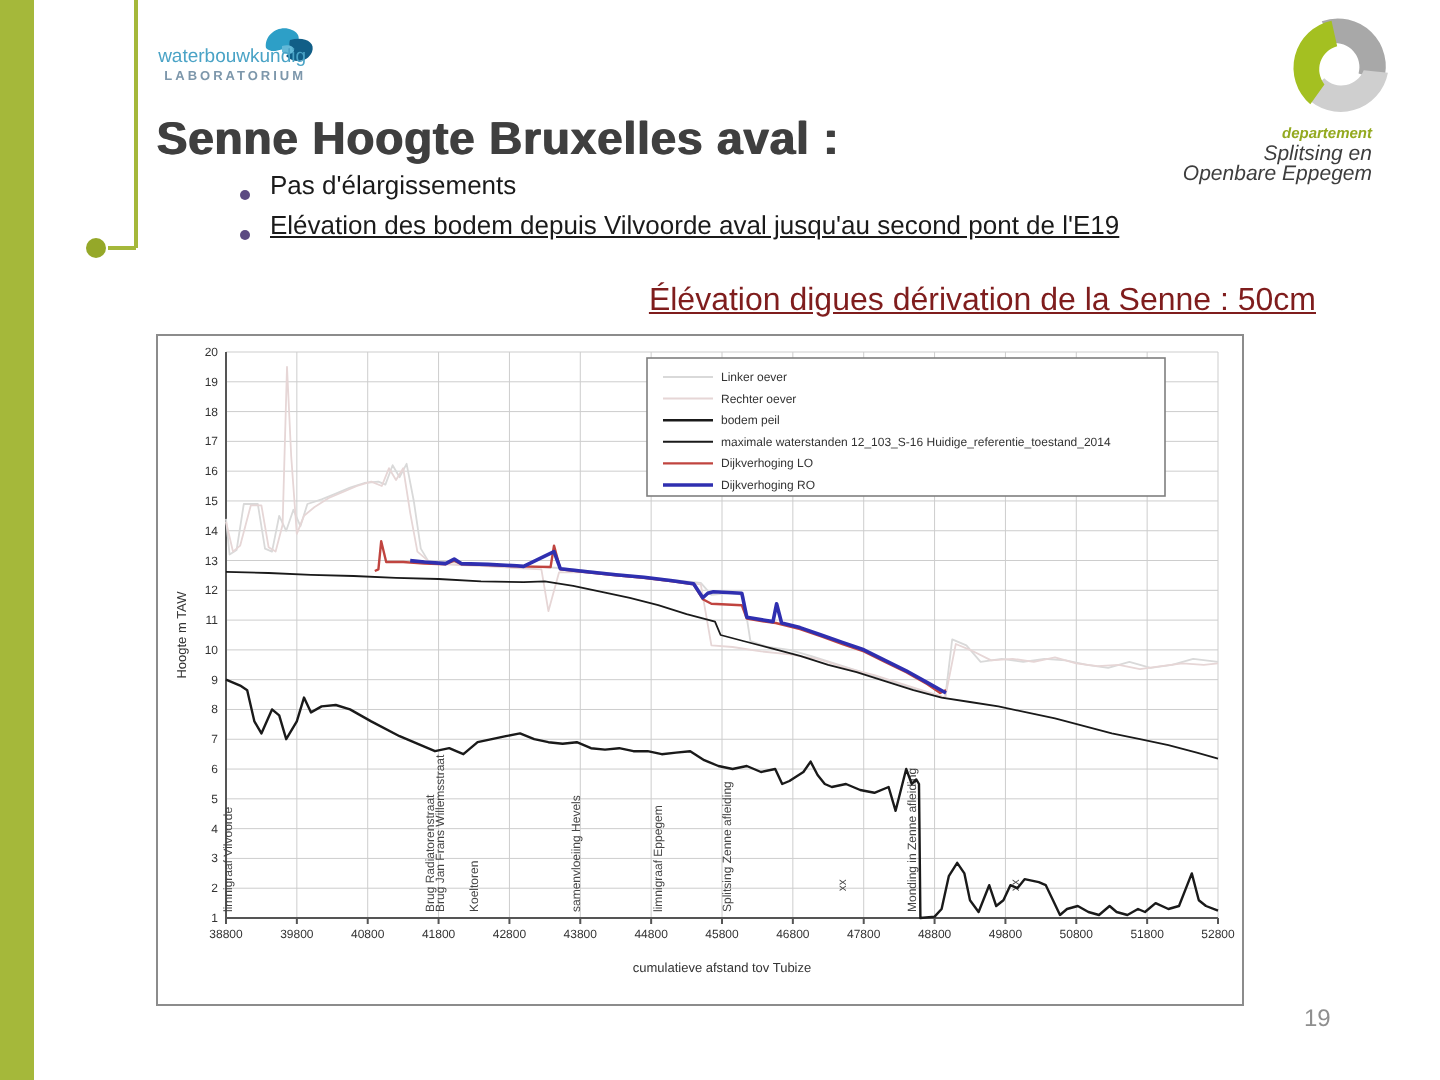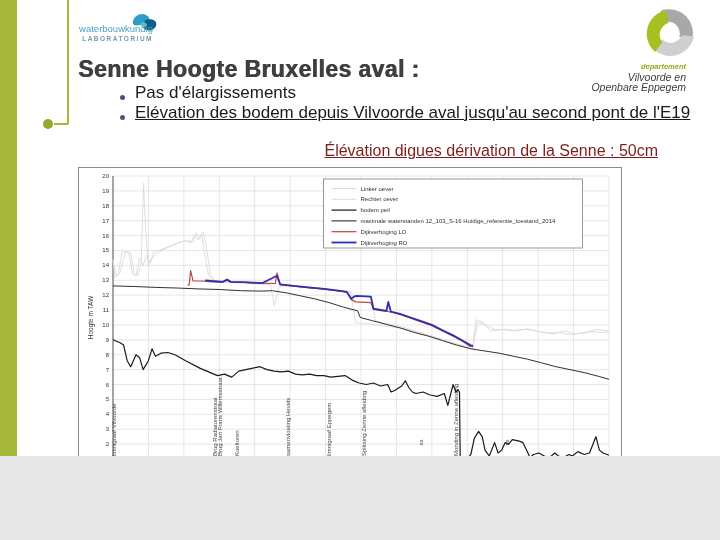--- a/index.html
+++ b/index.html
@@ -1,34 +1,34 @@
 <!DOCTYPE html>
 <html><head>
 <meta charset="utf-8">
 <style>
   html,body{margin:0;padding:0;background:#e8e8e8;}
-  .slide{position:relative;width:720px;height:456px;background:#ffffff;overflow:hidden;
+  .slide{position:relative;width:720px;height:540px;background:#ffffff;overflow:hidden;
          font-family:"Liberation Sans",sans-serif;}
   .green-bar{position:absolute;left:0;top:0;width:17px;height:540px;background:#a5b83a;}
   .gline-v{position:absolute;left:67px;top:0;width:2px;height:124px;background:#a5b83a;}
   .gline-h{position:absolute;left:54px;top:123px;width:14px;height:2px;background:#a5b83a;}
   .gdot{position:absolute;left:43px;top:119px;width:10px;height:10px;border-radius:50%;background:#95a829;}
   .wl-logo{position:absolute;left:67px;top:24px;width:86px;text-align:right;line-height:10px;}
   .wl-1{font-size:9.5px;color:#4aa3c6;}
   .wl-2{font-size:6.5px;font-weight:bold;letter-spacing:1.5px;color:#7d97ab;}
   .wl-icon{position:absolute;left:131px;top:11px;}
   .mow-icon{position:absolute;left:641px;top:4px;}
   .mow-text{position:absolute;left:560px;top:62px;width:126px;text-align:right;
             font-style:italic;line-height:10px;color:#3d3d3d;}
   .mow-dept{font-size:7.5px;color:#93a91f;font-weight:bold;}
   .mow-name{font-size:10.5px;}
   .title{position:absolute;left:78px;top:56px;font-size:23px;font-weight:bold;color:#3f3f3f;
          letter-spacing:0.4px;text-shadow:0.7px 0 0 #3f3f3f;white-space:nowrap;}
   .bullets{position:absolute;left:120px;top:86px;}
-  .b-row{display:flex;align-items:flex-end;margin-bottom:6px;font-size:17px;color:#1a1a1a;line-height:14px;}
+  .b-row{display:flex;align-items:flex-end;margin-bottom:6px;font-size:13px;color:#1a1a1a;line-height:14px;}
   .b-dot{width:5px;height:5px;border-radius:50%;background:#5b4a82;margin:5px 10px 0 0;flex:0 0 auto;}
   .u{text-decoration:underline;}
   .callout{position:absolute;right:62px;top:142px;font-size:16px;color:#7f1d1d;text-decoration:underline;}
   .chart-box{position:absolute;left:78px;top:167px;width:544px;height:336px;background:#fff;
              border:1px solid #8c8c8c;box-sizing:border-box;}
   .chart-box svg{display:block;}
   svg text{font-family:"Liberation Sans",sans-serif;}
   .page-num{position:absolute;left:652px;top:502px;font-size:12px;color:#8f8f8f;}
 </style>
 </head>
@@ -63,21 +63,21 @@
           <path d="M-3,-24 A24,24 0 0 1 19,13 L8,6 A12,12 0 0 0 -1,-12 Z" fill="#cfcfcf"></path>
         </g>
         <g transform="rotate(225)">
           <path d="M-3,-24 A24,24 0 0 1 19,13 L8,6 A12,12 0 0 0 -1,-12 Z" fill="#a4c021"></path>
         </g>
       </g>
     </svg>
   </div>
   <div class="mow-text">
     <div class="mow-dept">departement</div>
-    <div class="mow-name">Vilvoorde en</div>
+    <div class="mow-name">Splitsing en</div>
     <div class="mow-name">Openbare Eppegem</div>
   </div>
 
   <div class="title">Senne Hoogte Bruxelles aval :</div>
 
   <div class="bullets">
     <div class="b-row">
       <span class="b-dot"></span>
       <span class="b-text">Pas d'élargissements</span>
     </div>

